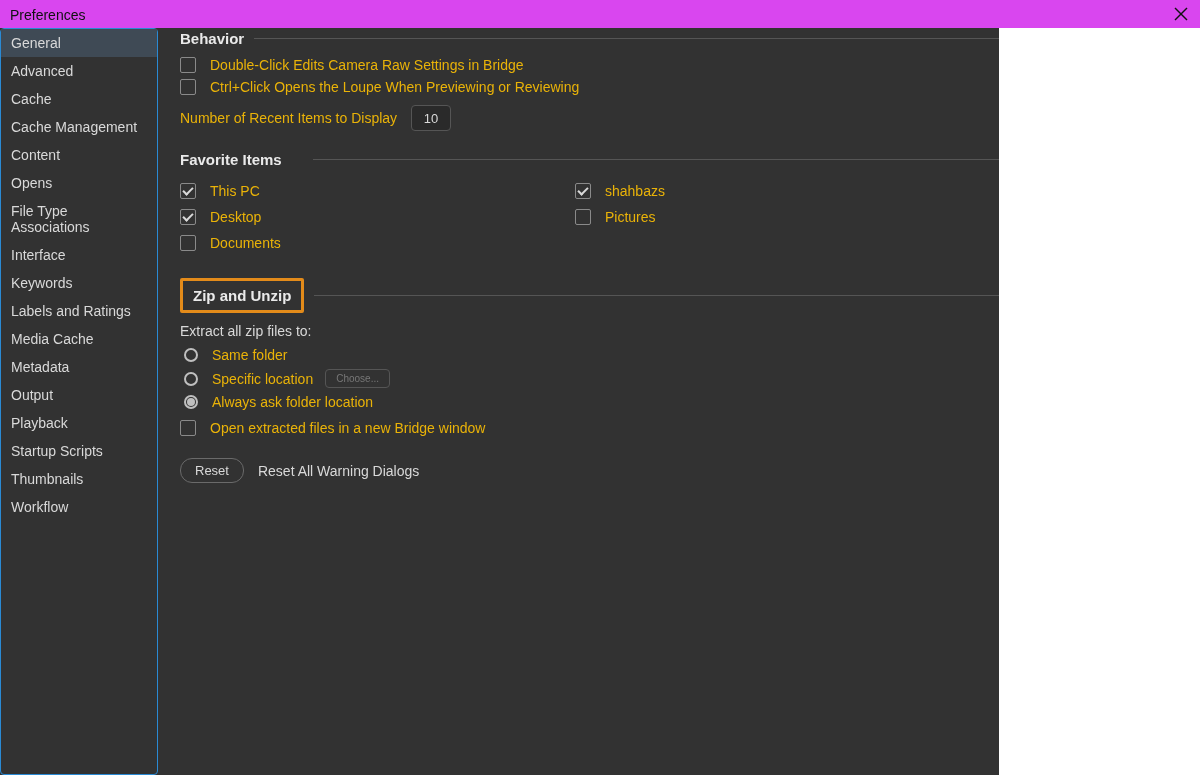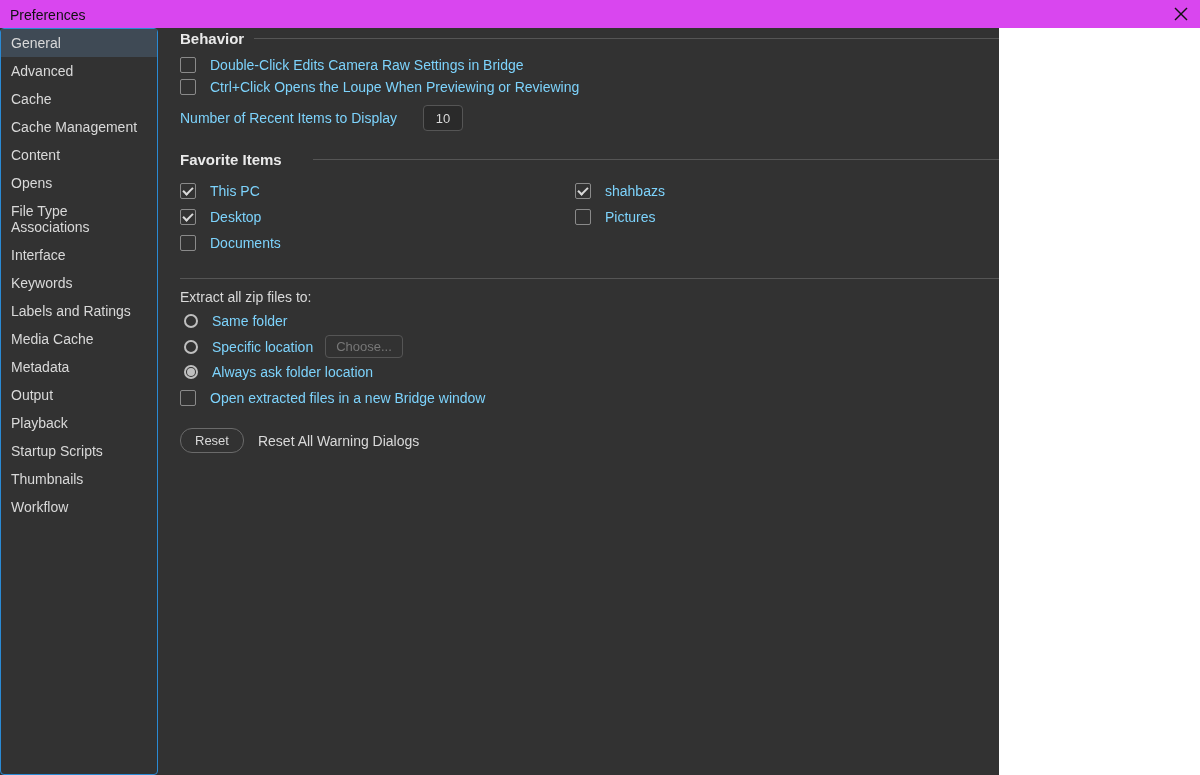--- a/index.html
+++ b/index.html
@@ -112,23 +112,23 @@
     display: flex; align-items: center; justify-content: center;
     cursor: pointer;
     flex-shrink: 0;
   }
   .radio.checked::after {
     content: "";
     width: 8px; height: 8px;
     background: #bfbfbf;
     border-radius: 50%;
   }
-  .label { color: #7dd3fc; }
+  .label { color: #eab308; }
   .num-row {
-    display: flex; align-items: center; margin: 10px 0 6px 0; gap: 12px;
+    display: flex; align-items: center; margin: 10px 0 6px 0;
   }
   .num-row .label { margin-right: 14px; }
   .num-input {
     background: #2a2a2a;
     border: 1px solid #555;
     border-radius: 4px;
     color: #d9d9d9;
     width: 40px; height: 26px;
     text-align: center;
     font-size: 13px;
@@ -142,21 +142,21 @@
   .zip-block { margin-top: 6px; }
   .zip-block .prompt { margin-bottom: 8px; }
   .zip-block .row { margin: 6px 0 6px 4px; }
   .choose-btn {
     background: transparent;
     border: 1px solid #555;
     color: #777;
     padding: 3px 10px;
     border-radius: 4px;
     margin-left: 12px;
-    font-size: 13px;
+    font-size: 10px;
     cursor: pointer;
   }
   .button-row {
     display: flex; align-items: center; gap: 14px;
     margin-top: 22px;
   }
   .btn {
     background: transparent;
     border: 1px solid #6a6a6a;
     border-radius: 12px;
@@ -245,20 +245,21 @@
             <div class="checkbox"></div>
             <span class="label">Pictures</span>
           </div>
           <div class="row">
             <div class="checkbox"></div>
             <span class="label">Documents</span>
           </div>
         </div>
 
       <div class="section-head highlight">
+        <h3>Zip and Unzip</h3>
         <div class="line"></div>
       </div>
       <div class="zip-block">
         <div class="prompt">Extract all zip files to:</div>
         <div class="row">
           <div class="radio"></div>
           <span class="label">Same folder</span>
         </div>
         <div class="row">
           <div class="radio"></div>

